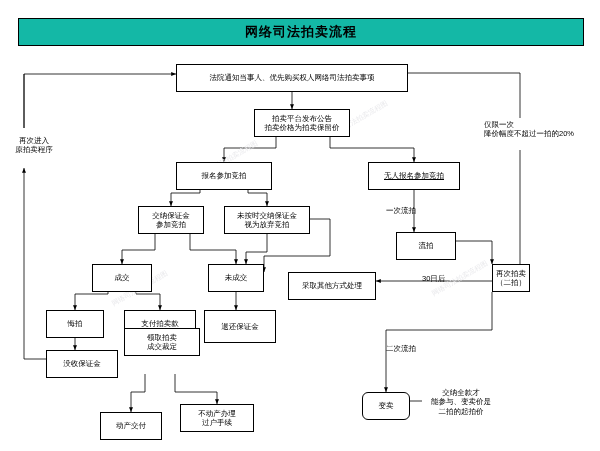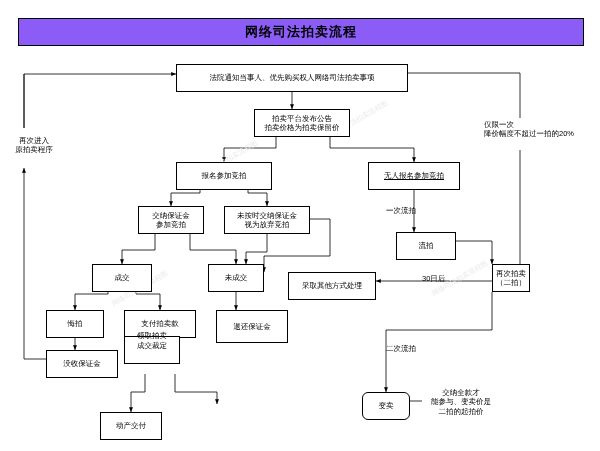--- a/index.html
+++ b/index.html
@@ -17,21 +17,21 @@
     background: #ffffff;
     overflow: hidden;
   }
   .title-box {
     position: absolute;
     left: 18px;
     top: 18px;
     width: 564px;
     height: 26px;
     border: 1px solid #000;
-    background: #8b5cf6;
+    background: #14b8a6;
     display: flex;
     align-items: center;
     justify-content: center;
     font-size: 13px;
     font-weight: bold;
     letter-spacing: 1px;
     color: #000;
   }
   .node {
     position: absolute;
@@ -203,37 +203,41 @@
   </div>
 
   <div class="node" style="left:46px; top:310px; width:58px; height:18px;">
     <span>悔拍</span>
   </div>
 
   <div class="node" style="left:124px; top:310px; width:72px; height:18px;">
     <span>支付拍卖款</span>
   </div>
 
-  <div class="node" style="left:204px; top:310px; width:72px; height:33px;margin-left:12px;">
+  <div class="node" style="left:204px; top:310px; width:72px; height:33px;">
     <span>退还保证金</span>
   </div>
 
   <div class="node" style="left:46px; top:350px; width:72px; height:18px;">
     <span>没收保证金</span>
   </div>
 
-  <div class="node" style="left:124px; top:336px; width:56px; height:26px;justify-content:flex-end;">
+  <div class="node" style="left:124px; top:328px; width:76px; height:26px;">
     <span>领取拍卖</span>
     <span>成交裁定</span>
   </div>
 
   <div class="node" style="left:100px; top:412px; width:62px; height:18px;">
     <span>动产交付</span>
   </div>
 
+  <div class="node" style="left:180px; top:404px; width:74px; height:28px;">
+    <span>不动产办理</span>
+    <span>过户手续</span>
+  </div>
 
   <div class="node" style="left:362px; top:392px; width:48px; height:18px;border-radius:6px;">
     <span>变卖</span>
   </div>
 
   <div class="label" style="left:422px; top:388px; width:78px;">
     <span>交纳全款才</span>
     <span>能参与、变卖价是</span>
     <span>二拍的起拍价</span>
   </div>

